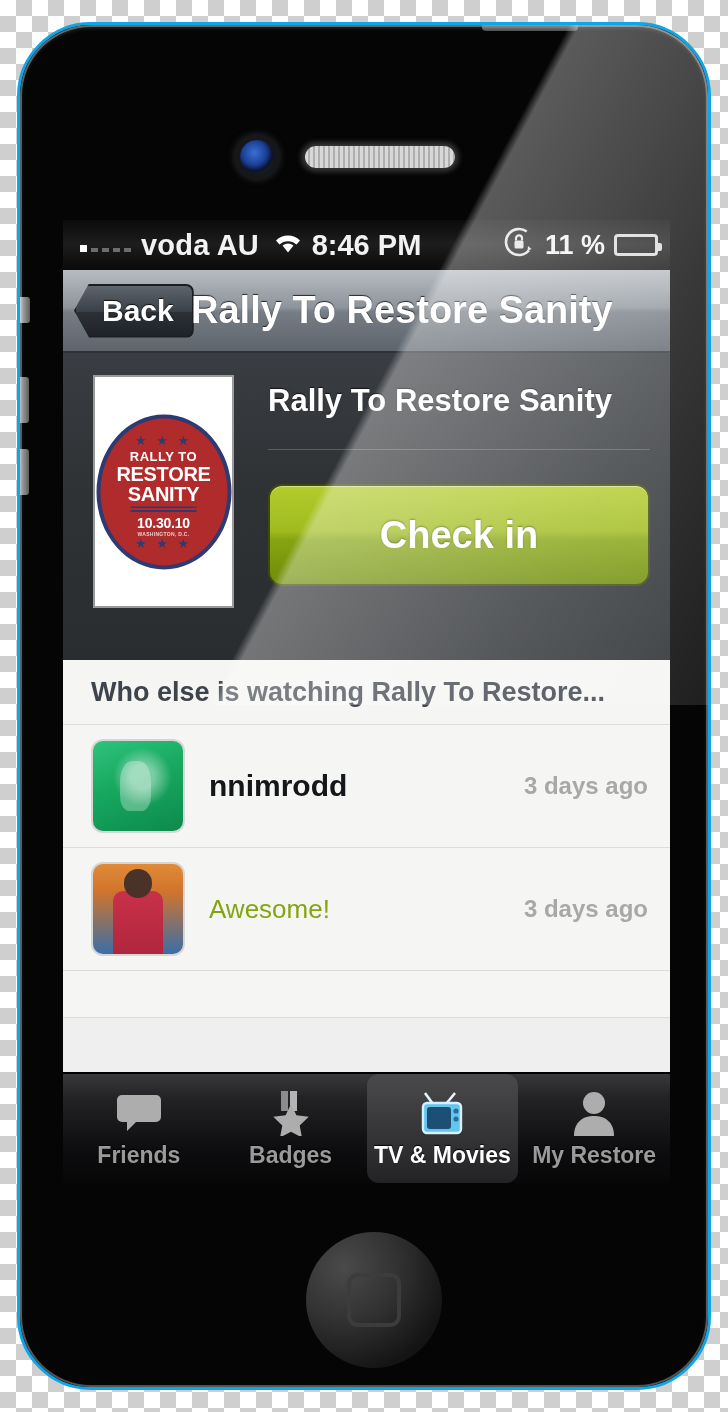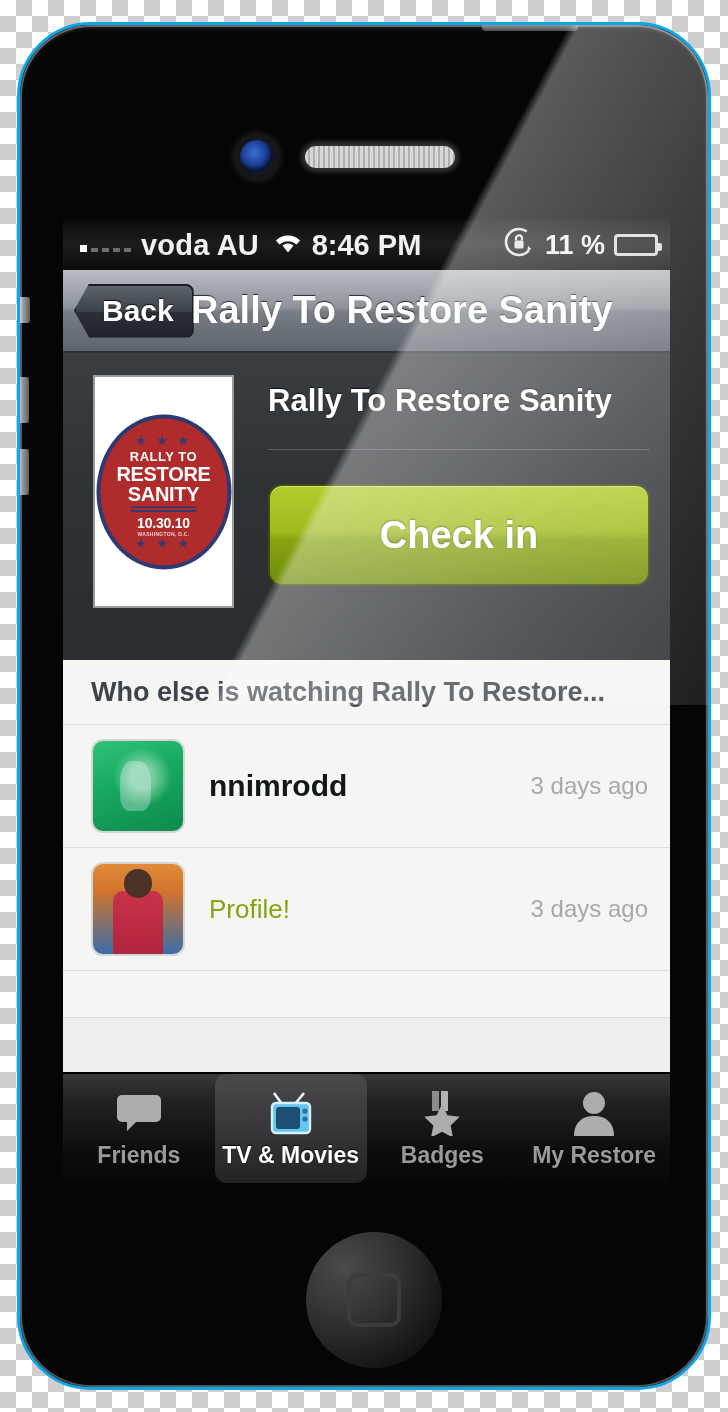--- a/index.html
+++ b/index.html
@@ -265,20 +265,21 @@
   .row-text { margin-left: 24px; flex: 1; min-width: 0; }
   .row-name {
     font-size: 30px; font-weight: bold; color: #14171a;
     line-height: 1.12;
   }
   .row-comment {
     font-size: 26px; color: #86a411; line-height: 1.2; margin-top: 2px;
   }
   .row-time {
     font-size: 24px; color: #a8a8a6; white-space: nowrap;
+    font-weight: bold;
   }
   #list-pad { height: 46px; background: #f5f5f4; border-bottom: 1px solid #dcdcda; }
 
   
   #tabbar {
     position: absolute; left: 0; bottom: 0;
     width: 100%; height: 111px;
     background: linear-gradient(180deg,#39393b 0%,#232325 22%,#0d0d0f 70%,#070708 100%);
     border-top: 2px solid #000000;
     display: flex; box-sizing: border-box;
@@ -395,38 +396,51 @@
         <div class="row-avatar av-green"></div>
         <div class="row-text">
           <div class="row-name">nnimrodd</div>
         </div>
         <div class="row-time">3 days ago</div>
       </div>
 
       <div class="list-row">
         <div class="row-avatar av-red"></div>
         <div class="row-text">
-          <div class="row-comment">Profile!</div>
+          <div class="row-comment">Awesome!</div>
         </div>
         <div class="row-time">3 days ago</div>
       </div>
 
       <div id="list-pad"></div>
     </div>
 
     <div id="tabbar">
 
       <div class="tab">
         <div class="tab-inner">
           <div class="tab-icon">
             <svg width="48" height="44" viewBox="0 0 48 44">
               <path d="M7 4 h34 a5 5 0 0 1 5 5 v17 a5 5 0 0 1 -5 5 h-20 l-9 9 v-9 h-5 a5 5 0 0 1 -5 -5 v-17 a5 5 0 0 1 5 -5 z" fill="#adadad"></path>
             </svg>
           </div>
           <div class="tab-label">Friends</div>
+        </div>
+      </div>
+
+      <div class="tab">
+        <div class="tab-inner">
+          <div class="tab-icon">
+            <svg width="48" height="46" viewBox="0 0 48 46">
+              <rect x="14" y="1" width="7" height="20" fill="#8c8c8c"></rect>
+              <rect x="23" y="1" width="7" height="20" fill="#b4b4b4"></rect>
+              <path d="M24 14 l5.4 11.2 12.3 1.6 -9 8.6 2.3 12.2 -11 -5.9 -11 5.9 2.3 -12.2 -9 -8.6 12.3 -1.6 z" fill="#adadad"></path>
+            </svg>
+          </div>
+          <div class="tab-label">Badges</div>
         </div>
       </div>
 
       <div class="tab active">
         <div class="tab-inner">
           <div class="tab-icon">
             <svg width="52" height="46" viewBox="0 0 52 46">
               <path d="M17 14 L9 3" stroke="#e8f6ff" stroke-width="2.6" fill="none"></path>
               <path d="M30 14 L39 3" stroke="#e8f6ff" stroke-width="2.6" fill="none"></path>
               <rect x="7" y="13" width="38" height="30" rx="4" fill="#63c6ef" stroke="#d8f0fb" stroke-width="2.4"></rect>
@@ -435,33 +449,20 @@
               <circle cx="40" cy="29" r="2.6" fill="#2b6f99"></circle>
             </svg>
           </div>
           <div class="tab-label">TV &amp; Movies</div>
         </div>
       </div>
 
       <div class="tab">
         <div class="tab-inner">
           <div class="tab-icon">
-            <svg width="48" height="46" viewBox="0 0 48 46">
-              <rect x="14" y="1" width="7" height="20" fill="#8c8c8c"></rect>
-              <rect x="23" y="1" width="7" height="20" fill="#b4b4b4"></rect>
-              <path d="M24 14 l5.4 11.2 12.3 1.6 -9 8.6 2.3 12.2 -11 -5.9 -11 5.9 2.3 -12.2 -9 -8.6 12.3 -1.6 z" fill="#adadad"></path>
-            </svg>
-          </div>
-          <div class="tab-label">Badges</div>
-        </div>
-      </div>
-
-      <div class="tab">
-        <div class="tab-inner">
-          <div class="tab-icon">
             <svg width="46" height="46" viewBox="0 0 46 46">
               <circle cx="23" cy="13" r="11" fill="#adadad"></circle>
               <path d="M3 46 C3 31 13 26 23 26 C33 26 43 31 43 46 z" fill="#adadad"></path>
             </svg>
           </div>
           <div class="tab-label">My Restore</div>
         </div>
       </div>
 
     </div>

